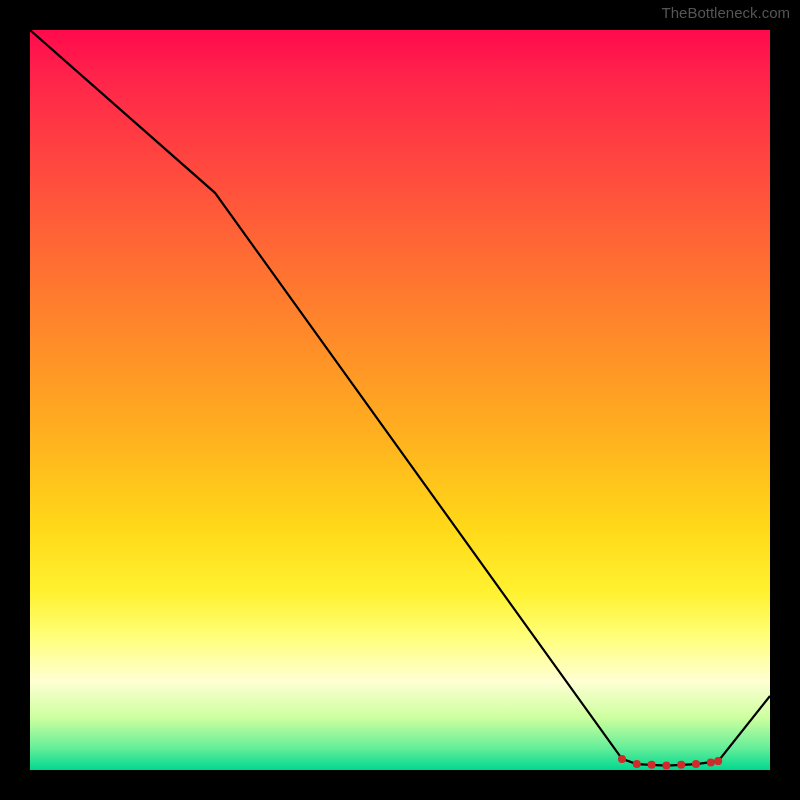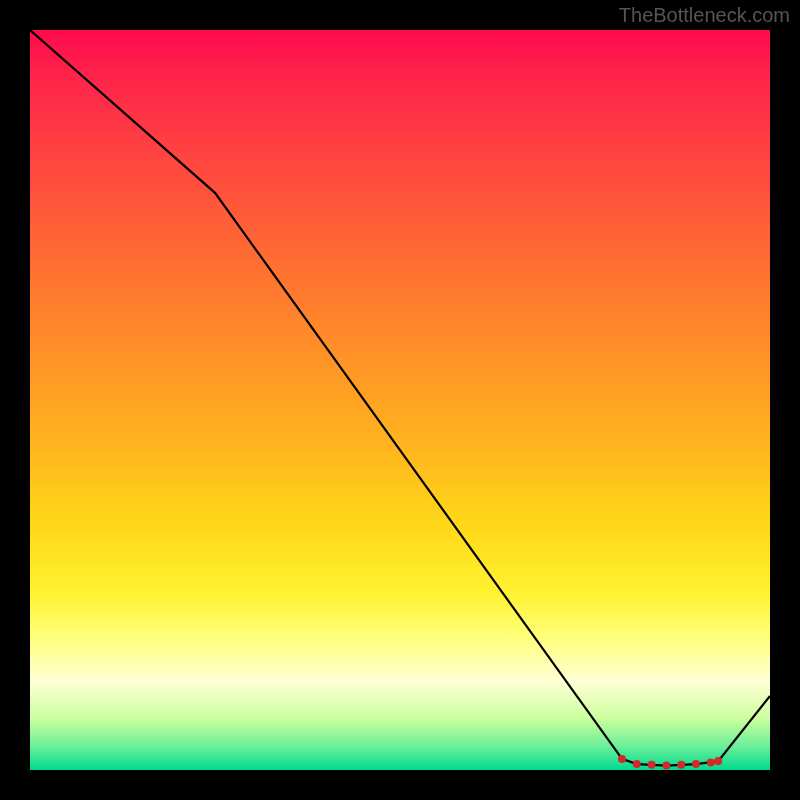--- a/index.html
+++ b/index.html
@@ -9,21 +9,21 @@
     height: 800px;
     background: #000;
     font-family: Arial, Helvetica, sans-serif;
     position: relative;
   }
   .watermark {
     position: absolute;
     top: 4px;
     right: 10px;
     color: #555;
-    font-size: 20px;
+    font-size: 15px;
     font-weight: 500;
     z-index: 10;
     user-select: none;
   }
   .plot {
     position: absolute;
     left: 30px;
     top: 30px;
     width: 740px;
     height: 740px;

